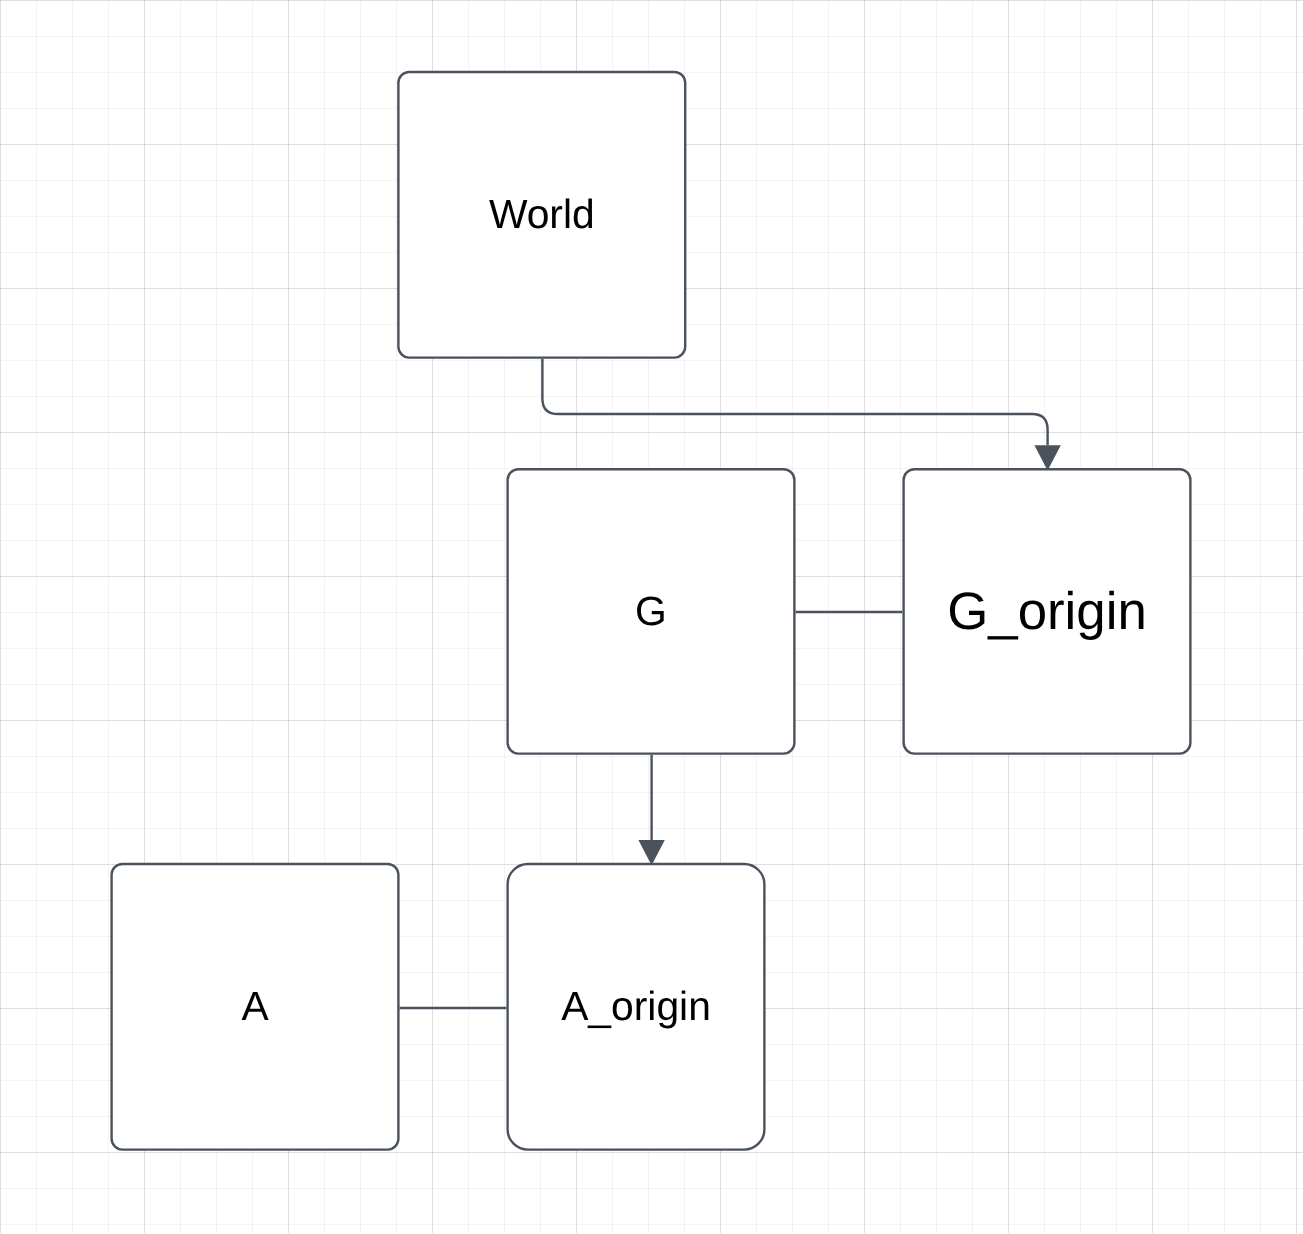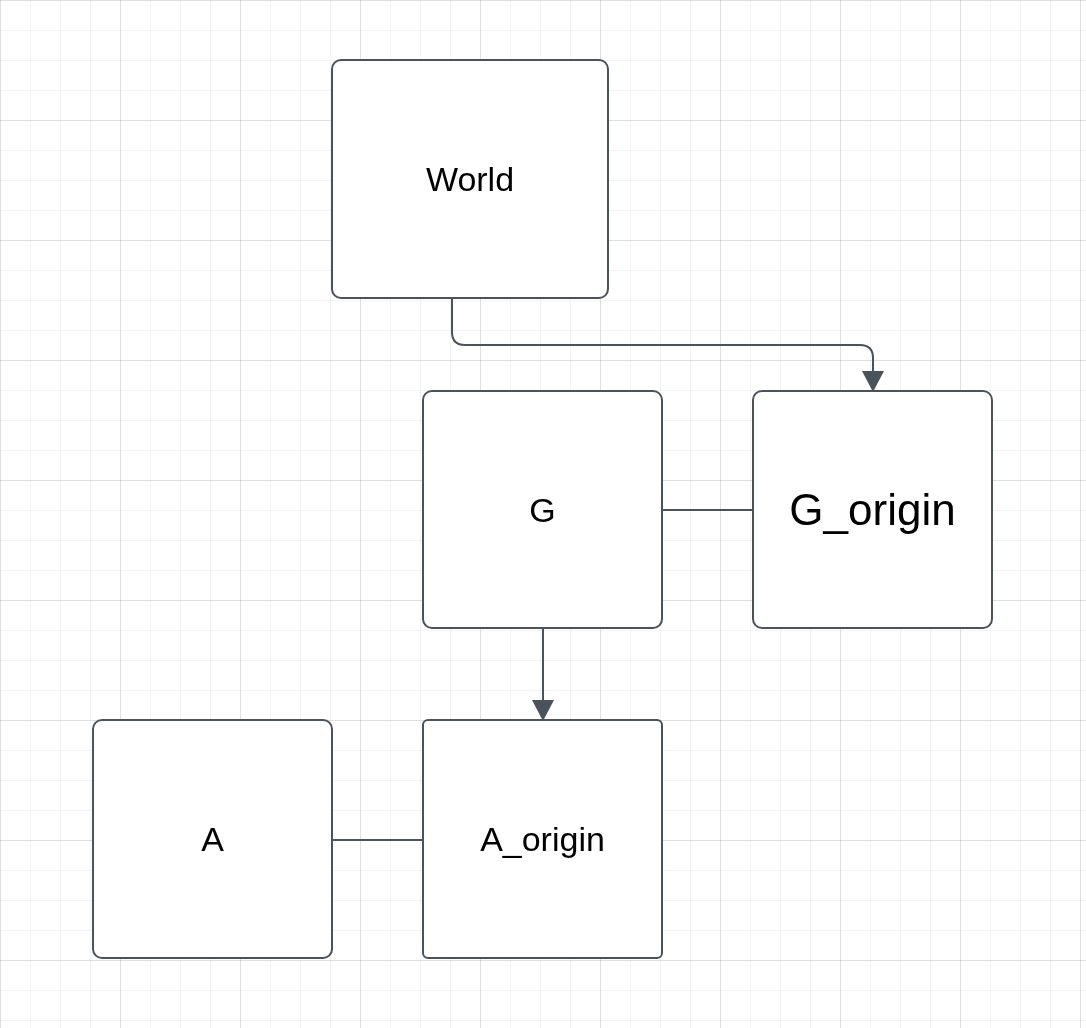--- a/index.html
+++ b/index.html
@@ -66,33 +66,33 @@
       <path fill="none" stroke="#4a525c" stroke-width="2" stroke-linecap="butt" stroke-linejoin="round" d="M 663 510 L 752 510"></path>
       <path fill="none" stroke="#4a525c" stroke-width="2" stroke-linecap="butt" stroke-linejoin="round" d="M 543 629 L 543 700"></path>
       <path fill="none" stroke="#4a525c" stroke-width="2" stroke-linecap="butt" stroke-linejoin="round" d="M 333 840 L 422 840"></path>
     </g>
     <g>
       <polygon fill="#4a525c" stroke="none" points="862,371 884,371 873,392"></polygon>
       <polygon fill="#4a525c" stroke="none" points="532,700 554,700 543,721"></polygon>
     </g>
   </svg>
 
-  <div class="node" style="left: 331px; top: 59px; width: 278px; height: 240px; border-color: rgb(74, 82, 92); background: rgb(255, 255, 255); border-width: 2px; border-radius: 10px;">
+  <div class="node" style="left: 331px; top: 59px; width: 241px; height: 240px; border-color: rgb(74, 82, 92); background: rgb(255, 255, 255); border-width: 2px; border-radius: 10px;">
     <span class="node-label" style="color: rgb(0, 0, 0); font-size: 34px;">World</span>
   </div>
 
   <div class="node" style="left: 422px; top: 390px; width: 241px; height: 239px; border-color: rgb(74, 82, 92); background: rgb(255, 255, 255); border-width: 2px; border-radius: 10px;">
     <span class="node-label" style="color: rgb(0, 0, 0); font-size: 34px;">G</span>
   </div>
 
   <div class="node" style="left: 752px; top: 390px; width: 241px; height: 239px; border-color: rgb(74, 82, 92); background: rgb(255, 255, 255); border-width: 2px; border-radius: 10px;">
     <span class="node-label" style="color: rgb(0, 0, 0); font-size: 44px;">G_origin</span>
   </div>
 
   <div class="node" style="left: 92px; top: 719px; width: 241px; height: 240px; border-color: rgb(74, 82, 92); background: rgb(255, 255, 255); border-width: 2px; border-radius: 10px;">
     <span class="node-label" style="color: rgb(0, 0, 0); font-size: 34px;">A</span>
   </div>
 
-  <div class="node" style="left: 422px; top: 719px; width: 241px; height: 240px; border-color: rgb(74, 82, 92); background: rgb(255, 255, 255); border-width: 2px; border-radius: 6px;">
+  <div class="node" style="left: 422px; top: 719px; width: 216px; height: 240px; border-color: rgb(74, 82, 92); background: rgb(255, 255, 255); border-width: 2px; border-radius: 18px;">
     <span class="node-label" style="color: rgb(0, 0, 0); font-size: 34px;">A_origin</span>
   </div>
 
 </div>
 
 </body></html>

